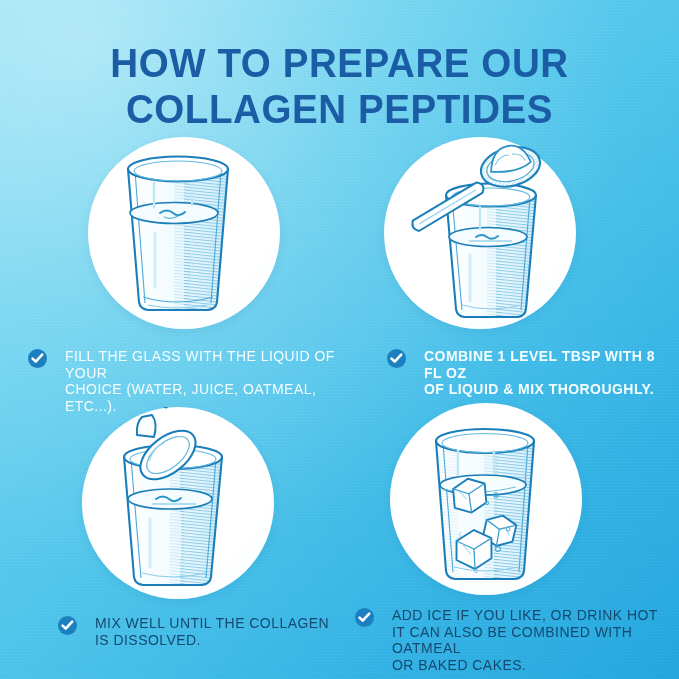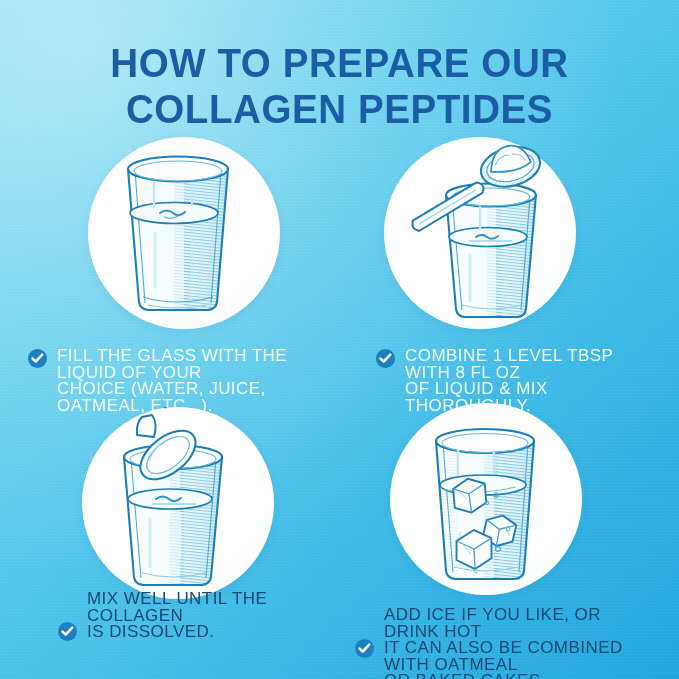--- a/index.html
+++ b/index.html
@@ -96,36 +96,36 @@
     flex: 0 0 auto;
     width: 19px;
     height: 19px;
     border-radius: 50%;
     background: #1887ca;
     position: relative;
     margin-top: 1px;
   }
   .check svg { position: absolute; left: 3px; top: 3px; }
   .cap-text {
-    margin-left: 10px;
+    margin-left: 18px;
     font-family: "Liberation Sans", sans-serif;
-    font-size: 17px;
+    font-size: 14px;
     line-height: 16.5px;
     letter-spacing: 0.45px;
     white-space: pre-line;
   }
   .cap-light .cap-text { color: #f4fdff; }
   .cap-light .check    { background: #1c7fc0; }
   .cap-dark  .cap-text { color: #15496f; }
   .cap-dark  .check    { background: #1c7fc0; }
 
   #cap1 { left: 28px;  top: 348px; width: 310px; }
-  #cap2 { left: 376px; top: 348px; width: 280px; }
-  #cap3 { left: 58px;  top: 591px; width: 280px; align-items: flex-end; }
-  #cap4 { left: 355px; top: 607px; width: 305px; align-items: center; }
+  #cap2 { left: 387px; top: 348px; width: 280px; font-weight: bold; }
+  #cap3 { left: 58px;  top: 615px; width: 280px; }
+  #cap4 { left: 355px; top: 607px; width: 305px; }
 </style>
 </head>
 <body>
 
 <div id="poster">
 
   <div class="title-block">
     <span class="title-line">HOW TO PREPARE OUR</span>
     <span class="title-line">COLLAGEN PEPTIDES</span>
   </div>

